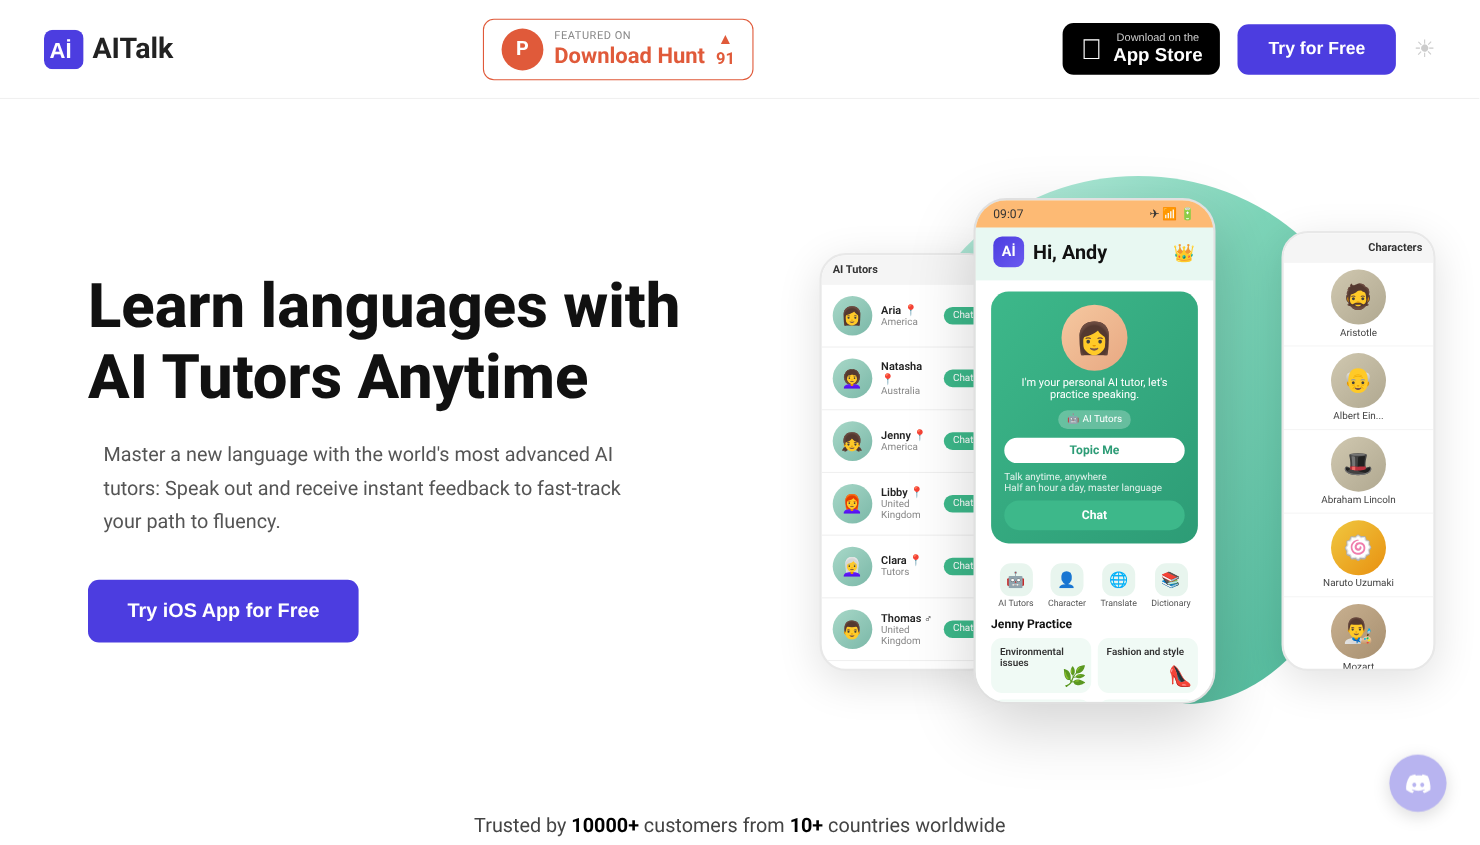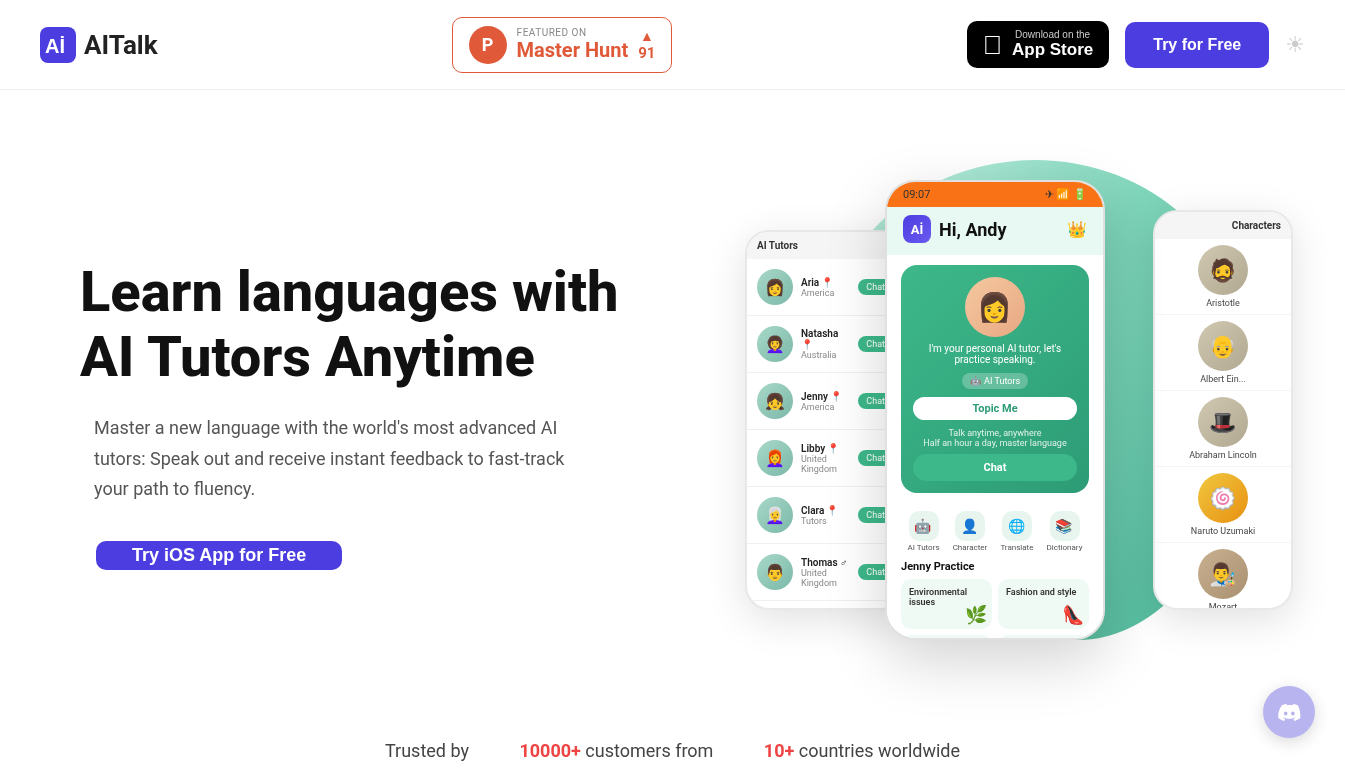--- a/index.html
+++ b/index.html
@@ -159,25 +159,24 @@
       line-height: 1.7;
       margin-bottom: 36px;
       max-width: 500px;
       margin-left: 14px;
     }
     .hero-cta {
       background: #4c3de0;
       color: #fff;
       border: none;
       border-radius: 10px;
-      padding: 4px 36px;
+      padding: 18px 36px;
       font-size: 18px;
       font-weight: 700;
       cursor: pointer;
-      margin-left: 16px;
     }
 
     
     .hero-right {
       position: relative;
       width: 540px;
       height: 530px;
       flex-shrink: 0;
     }
 
@@ -201,21 +200,21 @@
       width: 220px;
       height: 460px;
       background: #f0faf6;
       border-radius: 30px;
       box-shadow: 0 20px 60px rgba(0,0,0,0.18);
       z-index: 2;
       overflow: hidden;
       border: 2px solid #e0e0e0;
     }
     .phone-status-bar {
-      background: #f97316;
+      background: #fdba74;
       padding: 6px 16px;
       display: flex;
       justify-content: space-between;
       align-items: flex-end;
       font-size: 11px;
       color: #333;
     }
     .phone-header-bar {
       background: #e8f8f2;
       padding: 8px 16px 12px;
@@ -292,21 +291,21 @@
       color: #2d9c76;
       border-radius: 20px;
       padding: 5px 20px;
       text-align: center;
       font-size: 11px;
       font-weight: 700;
       margin-bottom: 8px;
     }
     .phone-sub-text {
       font-size: 9px;
-      text-align: center;
+      text-align: left;
       opacity: 0.85;
     }
     .phone-chat-btn {
       background: #3db88a;
       color: #fff;
       border-radius: 20px;
       padding: 7px;
       text-align: center;
       font-size: 11px;
       font-weight: 700;
@@ -421,21 +420,21 @@
       color: #fff;
       border-radius: 12px;
       padding: 3px 8px;
       font-size: 9px;
     }
 
     
     .phone-right {
       position: absolute;
       top: 60px;
-      right: 12px;
+      right: 0;
       width: 140px;
       height: 400px;
       background: #fff;
       border-radius: 24px;
       box-shadow: 0 10px 40px rgba(0,0,0,0.12);
       z-index: 1;
       overflow: hidden;
       border: 2px solid #e8e8e8;
     }
     .phone-right-header {
@@ -471,23 +470,22 @@
     }
 
     
     .trust-line {
       text-align: center;
       padding: 20px 0 30px;
       font-size: 18px;
       color: #444;
     }
     .trust-highlight {
-      color: #ef4444;
-      font-weight: 700;
-      margin-left: 46px;
+      color: #000000;
+      font-weight: 700;
     }
 
     
     .discord-btn {
       position: fixed;
       bottom: 30px;
       right: 30px;
       width: 52px;
       height: 52px;
       background: #b8b4f0;
@@ -510,21 +508,21 @@
       <rect width="36" height="36" rx="8" fill="#4c3de0"></rect>
       <text x="5" y="26" font-size="20" fill="white" font-weight="bold" font-family="Arial">Aİ</text>
     </svg>
     <span class="logo-text">AITalk</span>
   </div>
 
   <a class="product-hunt-badge" href="#">
     <div class="ph-circle">P</div>
     <div class="ph-text-area">
       <span class="ph-featured">FEATURED ON</span>
-      <span class="ph-name">Master Hunt</span>
+      <span class="ph-name">Download Hunt</span>
     </div>
     <div class="ph-votes">
       <span class="ph-arrow">▲</span>
       <span class="ph-count">91</span>
     </div>
   </a>
 
   <div class="header-right">
     <button class="app-store-btn">
       <span class="apple-icon"></span>

